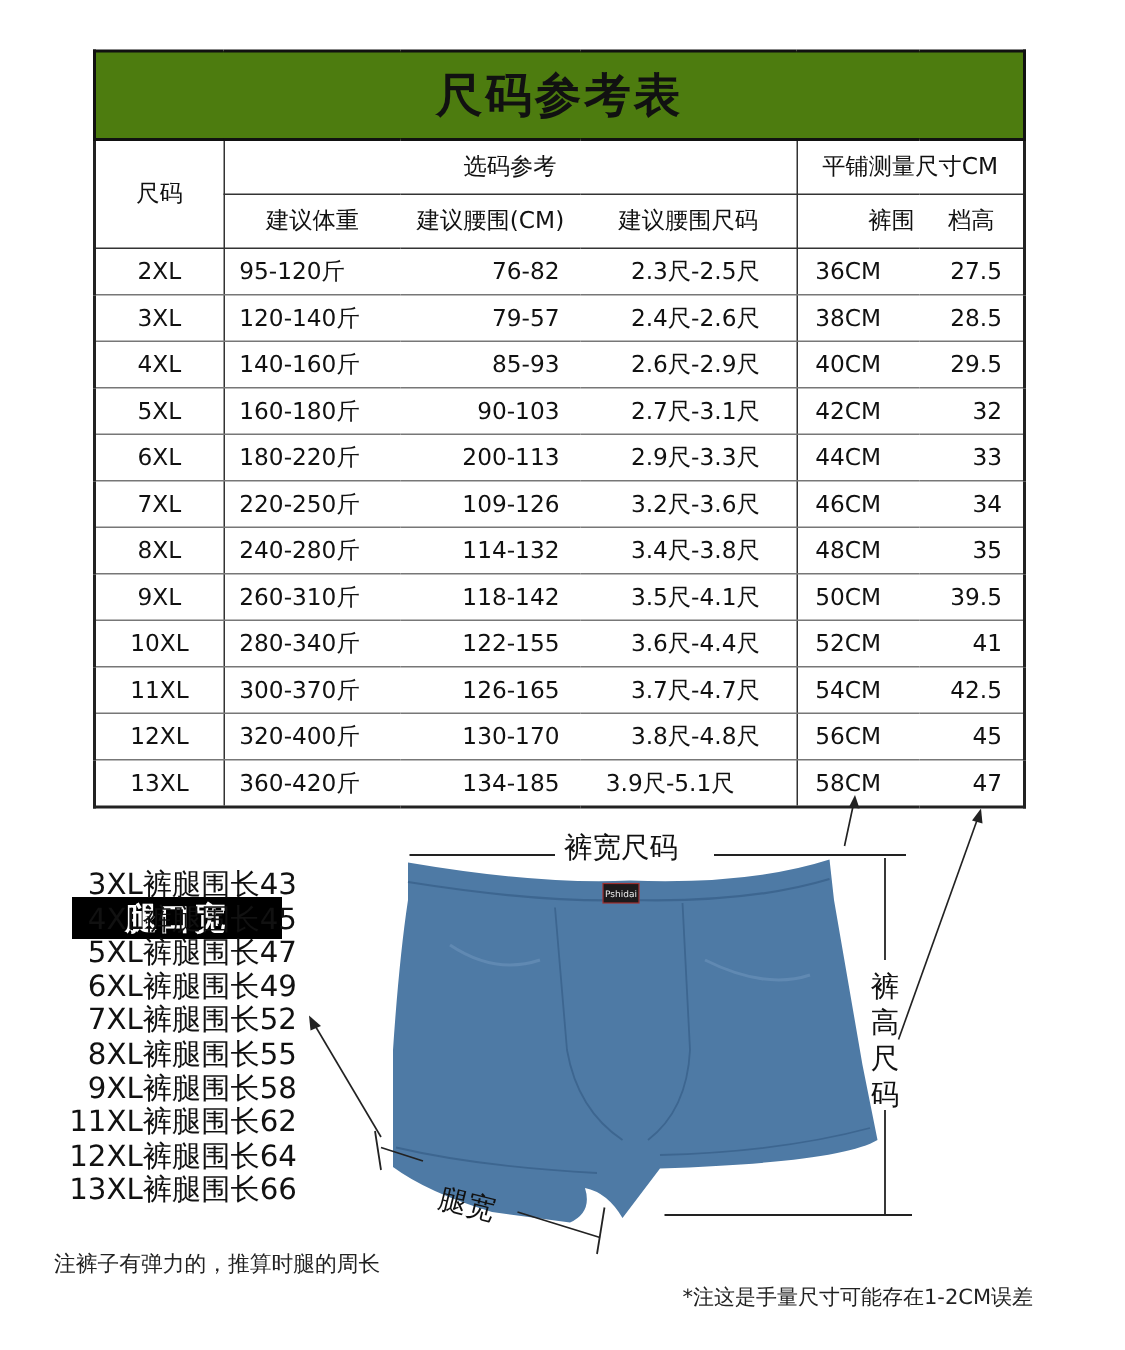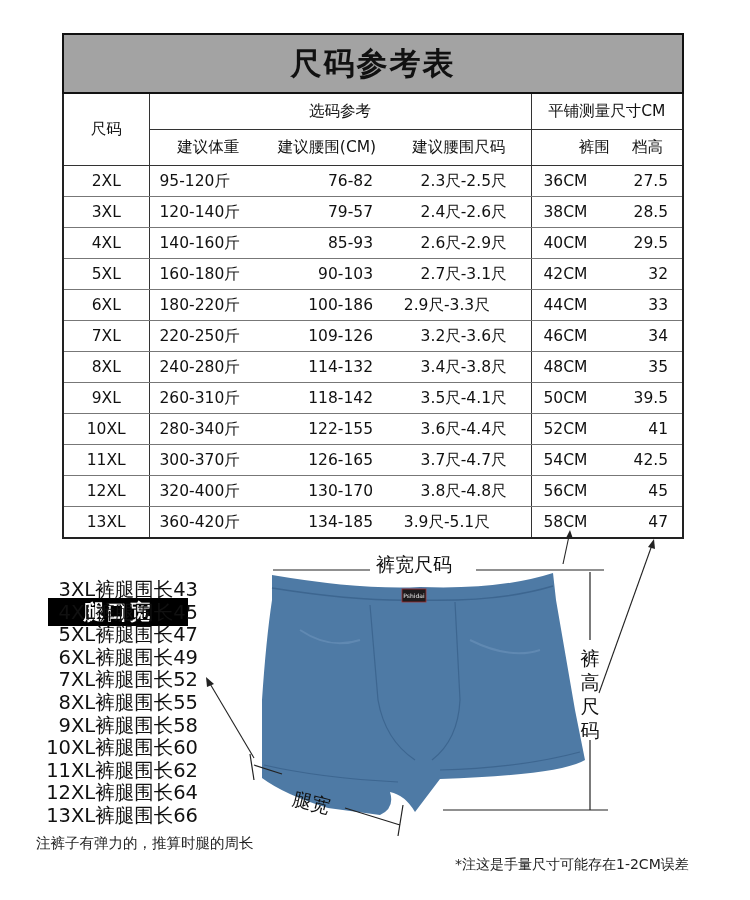--- a/index.html
+++ b/index.html
@@ -4,21 +4,21 @@
 <style>
   html, body { margin:0; padding:0; }
   body { width:750px; height:900px; background:#ffffff; position:relative; overflow:hidden;
          font-family:"DejaVu Sans", "Liberation Sans", sans-serif; color:#111; }
   .abs { position:absolute; }
 
   
   #size-table { position:absolute; left:62px; top:33px; width:620px; border-collapse:collapse;
                 table-layout:fixed; font-size:15.5px; }
   #size-table td { border:1.5px solid #333; padding:0; height:30px; white-space:nowrap; }
-  #size-table .title-cell { background:#a3a3a3; height:57px; font-size:31px; font-weight:bold;
+  #size-table .title-cell { background:#4d7c0f; height:57px; font-size:31px; font-weight:bold;
                 text-align:center; letter-spacing:2px; border:2px solid #111; }
   #size-table .hdr { height:35px; text-align:center; font-size:15.5px; }
   #size-table tr.data td { border-top:1px solid #777; border-bottom:1px solid #777; }
   #size-table td.c-size { text-align:center; border-left:2px solid #222; }
   #size-table td.c-weight, #size-table td.c-waist, #size-table td.c-chi { border-left:none; border-right:none; }
   #size-table td.c-weight { text-align:left; padding-left:10px; }
   #size-table td.c-waist { text-align:right; padding-right:14px; }
   #size-table td.c-chi { text-align:right; padding-right:24px; }
   #size-table td.c-hip { text-align:left; padding-left:12px; border-right:none; }
   #size-table td.c-rise { text-align:right; padding-right:14px; border-left:none; border-right:2px solid #222; }
@@ -96,22 +96,22 @@
     <td class="c-size">5XL</td>
     <td class="c-weight">160-180斤</td>
     <td class="c-waist">90-103</td>
     <td class="c-chi" style="border-right:1.5px solid #333;">2.7尺-3.1尺</td>
     <td class="c-hip">42CM</td>
     <td class="c-rise">32</td>
   </tr>
       <tr class="data">
     <td class="c-size">6XL</td>
     <td class="c-weight">180-220斤</td>
-    <td class="c-waist">100-186</td>
-    <td class="c-chi" style="border-right:1.5px solid #333;text-align:center;">2.9尺-3.3尺</td>
+    <td class="c-waist">200-113</td>
+    <td class="c-chi" style="border-right:1.5px solid #333;">2.9尺-3.3尺</td>
     <td class="c-hip">44CM</td>
     <td class="c-rise">33</td>
   </tr>
       <tr class="data">
     <td class="c-size">7XL</td>
     <td class="c-weight">220-250斤</td>
     <td class="c-waist">109-126</td>
     <td class="c-chi" style="border-right:1.5px solid #333;">3.2尺-3.6尺</td>
     <td class="c-hip">46CM</td>
     <td class="c-rise">34</td>
@@ -169,21 +169,20 @@
 
 <div id="leg-title" class="abs">腿口宽</div>
 <div id="leg-list" class="abs">
     <div class="leg-item">3XL裤腿围长43</div>
     <div class="leg-item">4XL裤腿围长45</div>
     <div class="leg-item">5XL裤腿围长47</div>
     <div class="leg-item">6XL裤腿围长49</div>
     <div class="leg-item">7XL裤腿围长52</div>
     <div class="leg-item">8XL裤腿围长55</div>
     <div class="leg-item">9XL裤腿围长58</div>
-    <div class="leg-item">10XL裤腿围长60</div>
     <div class="leg-item">11XL裤腿围长62</div>
     <div class="leg-item">12XL裤腿围长64</div>
     <div class="leg-item">13XL裤腿围长66</div>
   </div>
 <div id="leg-note" class="abs">
   <div>注裤子有弹力的，推算时腿的周长</div>
 </div>
 
 <svg class="abs" style="left:0;top:0" width="750" height="900">
 

